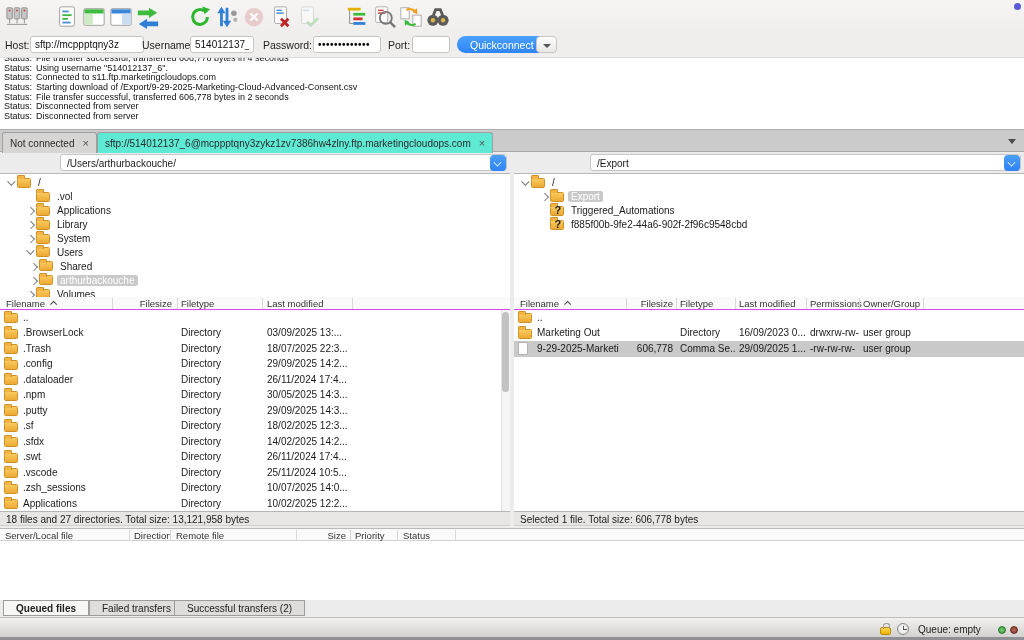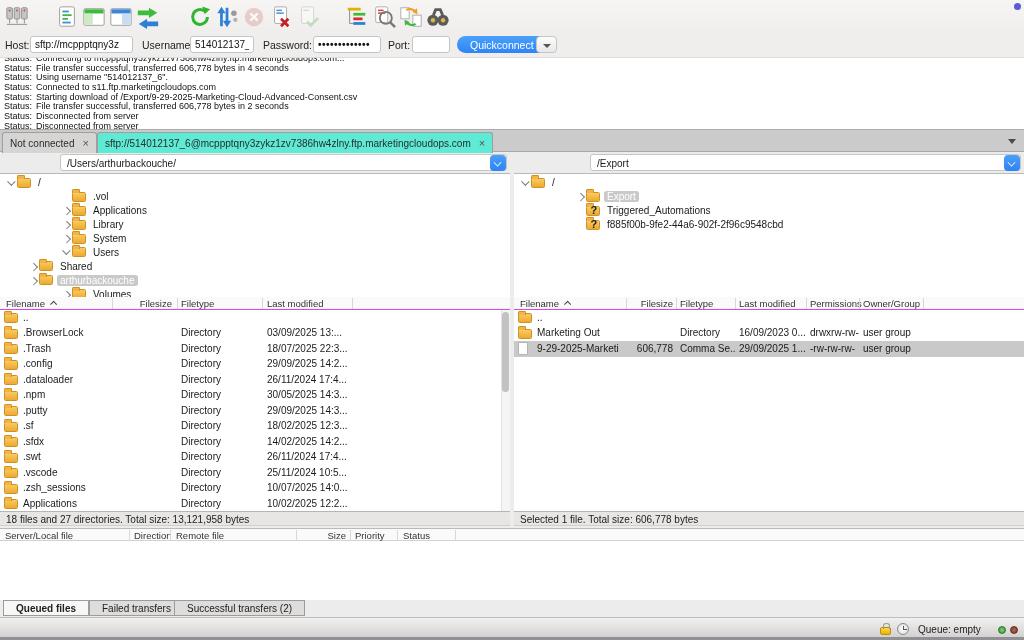--- a/index.html
+++ b/index.html
@@ -44,21 +44,21 @@
   .panel-left { left:0; }
   .panel-right { left:514px; }
   .site-row { position:absolute; left:0; top:0; width:100%; height:21px; font-size:10.5px; }
   .site-row label { position:absolute; top:5px; left:5px;margin-top:37px; }
   .site-combo { position:absolute; top:2px; height:17px; background:#fff; border:1px solid #c6c5c4; border-radius:3px; font-size:10px; padding:2.5px 22px 0 6px; white-space:nowrap; overflow:hidden; }
   .combo-btn { position:absolute; top:2.5px; width:16px; height:16px; background:linear-gradient(#4aa0f8,#2f82f4); border-radius:4px; }
   .combo-btn::before { content:""; position:absolute; left:4px; top:4.5px; width:6px; height:6px; border-right:1.8px solid #fff; border-bottom:1.8px solid #fff; transform:rotate(45deg) scale(.8); }
 
   .tree { position:absolute; left:0; top:21px; width:100%; height:125px; background:#fff; border:1px solid #b9b9b9; border-left:none; border-right:none; overflow:hidden; padding-top:2px; }
   .trow { height:13.9px; display:flex; align-items:center; font-size:10px; white-space:nowrap; }
-  .lv0 { padding-left:6px; } .lv1 { padding-left:25px;margin-left:36px; } .lv2 { padding-left:28px; }
+  .lv0 { padding-left:6px; } .lv1 { padding-left:25px; } .lv2 { padding-left:28px; }
   .chev { width:11px; height:11px; position:relative; flex:none; }
   .chev.r::before { content:""; position:absolute; left:3px; top:3px; width:4.5px; height:4.5px; border-right:1.6px solid #7b7b7b; border-top:1.6px solid #7b7b7b; transform:rotate(45deg); }
   .chev.d::before { content:""; position:absolute; left:3px; top:1.5px; width:4.5px; height:4.5px; border-right:1.6px solid #7b7b7b; border-top:1.6px solid #7b7b7b; transform:rotate(135deg); }
   .tlabel { margin-left:4px; padding:0 3px; border-radius:2.5px; }
   .tlabel.sel { background:#c9c9c9; color:#fff; }
 
   .folder { width:14px; height:10px; background:linear-gradient(#f9cb5e,#eda934); border:1px solid #cf9125; border-radius:1.5px; position:relative; flex:none; }
   .folder::before { content:""; position:absolute; top:-3.5px; left:-1px; width:6px; height:3px; background:#f3b445; border:1px solid #cf9125; border-bottom:none; border-radius:1.5px 1.5px 0 0; }
   .folder.q::after { content:"?"; position:absolute; left:3.5px; top:-3px; font-size:11px; font-weight:bold; color:#222; }
   .ficon { width:10px; height:13px; background:#fff; border:1px solid #b2b2b2; border-radius:1px; flex:none; }
@@ -234,34 +234,33 @@
         <circle cx="18.5" cy="16.5" r="6" fill="#5a5a5a"></circle>
         <circle cx="7.5" cy="16.5" r="2.4" fill="#d9b64a"></circle>
         <circle cx="18.5" cy="16.5" r="2.4" fill="#d9b64a"></circle>
       </svg>
     </div>
   <div class="abs purple-dot"></div>
 </div>
 
 <div class="abs qcbar">
   <label style="left:5px">Host:</label>
-  <input style="left: 30px; width: 103px;" value="sftp://mcppptqny3z">
+  <input style="left: 30px; width: 114px;" value="sftp://mcppptqny3z">
   <label style="left:142px">Username:</label>
   <input style="left: 190px; width: 64px;" value="514012137_6">
   <label style="left:263px">Password:</label>
   <input class="pw" style="left: 313px; width: 68px;" value="•••••••••••••">
   <label style="left:388px">Port:</label>
   <input style="left: 412px; width: 38px;" value="">
   <div class="qc-btn">Quickconnect</div>
   <div class="qc-drop"></div>
 </div>
 
 <div class="abs log">
   <div class="log-inner">
-    <div class="lg-line"><span class="lg-pre">Status:</span><span class="lg-msg">Connecting to mcppptqny3zykz1zv7386hw4zlny.ftp.marketingcloudops.com...</span></div>
     <div class="lg-line"><span class="lg-pre">Status:</span><span class="lg-msg">File transfer successful, transferred 606,778 bytes in 4 seconds</span></div>
     <div class="lg-line"><span class="lg-pre">Status:</span><span class="lg-msg">Using username "514012137_6".</span></div>
     <div class="lg-line"><span class="lg-pre">Status:</span><span class="lg-msg">Connected to s11.ftp.marketingcloudops.com</span></div>
     <div class="lg-line"><span class="lg-pre">Status:</span><span class="lg-msg">Starting download of /Export/9-29-2025-Marketing-Cloud-Advanced-Consent.csv</span></div>
     <div class="lg-line"><span class="lg-pre">Status:</span><span class="lg-msg">File transfer successful, transferred 606,778 bytes in 2 seconds</span></div>
     <div class="lg-line"><span class="lg-pre">Status:</span><span class="lg-msg">Disconnected from server</span></div>
     <div class="lg-line"><span class="lg-pre">Status:</span><span class="lg-msg">Disconnected from server</span></div>
   </div>
 </div>
 

